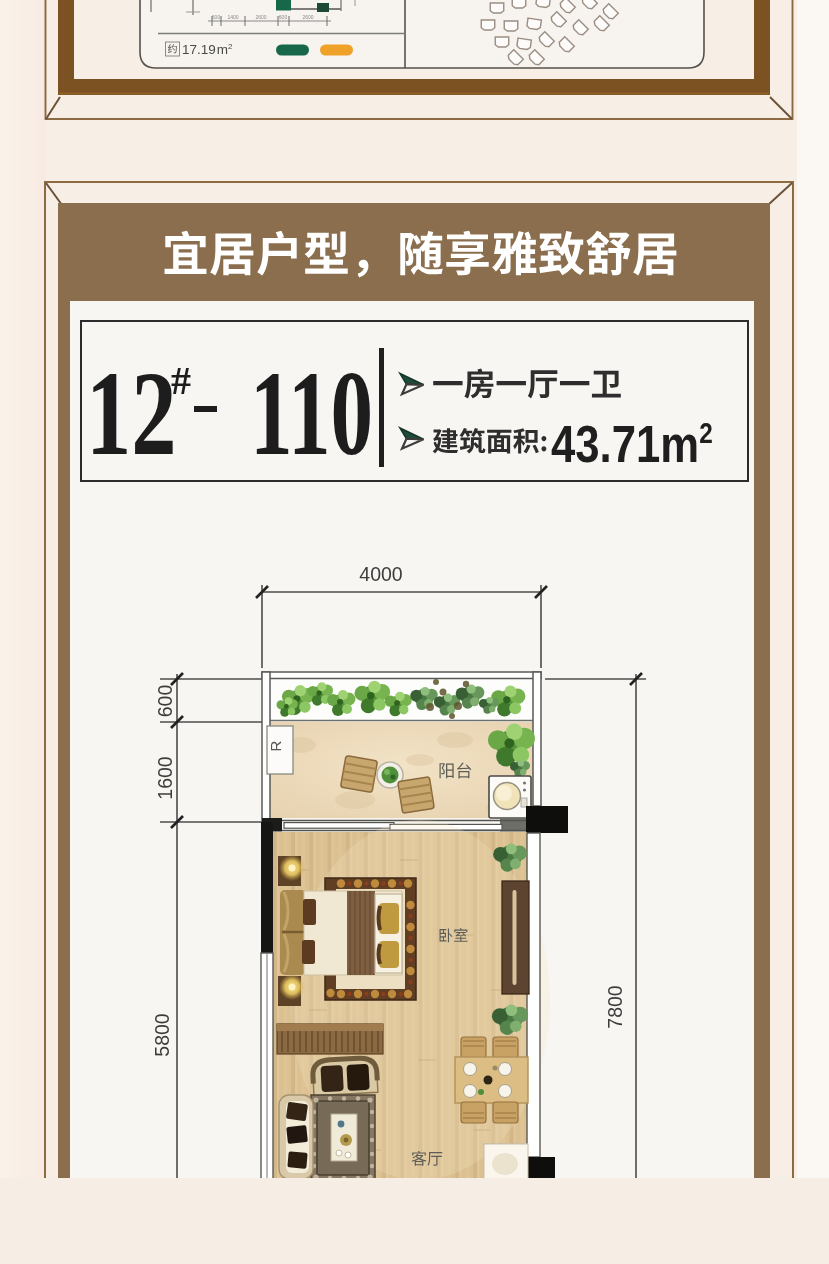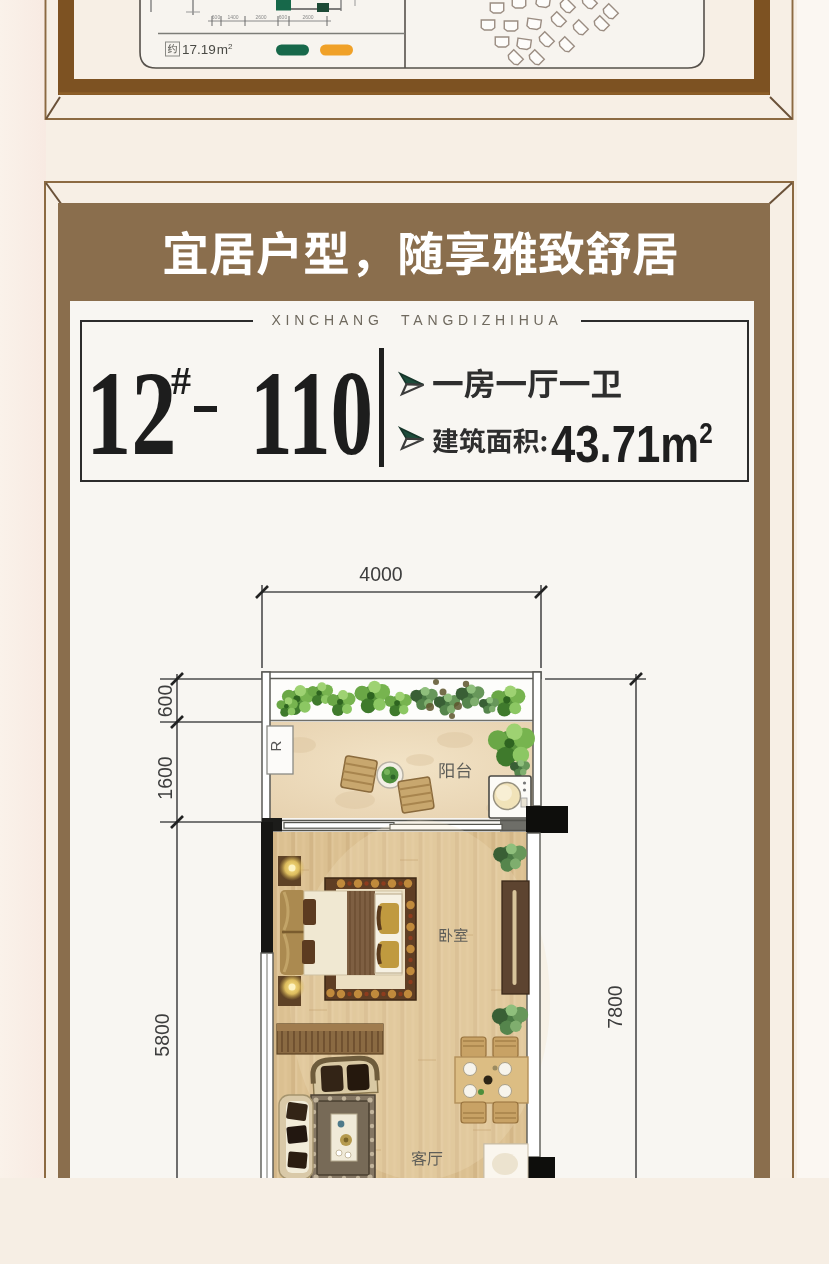--- a/index.html
+++ b/index.html
@@ -137,21 +137,20 @@
 <div class="abs" style="left:58px;top:203px;width:712px;height:1061px;background:#8a6e4d;"></div>
 
 <svg class="abs" style="left:0;top:210px" width="829" height="95" viewBox="0 0 829 95">
   <path transform="translate(162,61) scale(0.94)" d="M2.7 -2.4L2.7 3.1L47.3 3.1L47.3 -2.4L37.6 -2.4L37.6 -28.3L11.9 -28.3L11.9 -2.4ZM17.7 -2.4L17.7 -6.2L31.6 -6.2L31.6 -2.4ZM17.7 -14.7L31.6 -14.7L31.6 -11.1L17.7 -11.1ZM17.7 -19.6L17.7 -23.1L31.6 -23.1L31.6 -19.6ZM20.7 -41.6C21.3 -40.2 21.9 -38.6 22.4 -37.2L3.5 -37.2L3.5 -25.3L9.4 -25.3L9.4 -31.8L40.2 -31.8L40.2 -25.3L46.4 -25.3L46.4 -37.2L28.9 -37.2C28.6 -38.8 27.6 -41.2 26.5 -42.9ZM62.8 -34.8L88.7 -34.8L88.7 -31.4L62.8 -31.4ZM62.8 -26.1L76.5 -26.1L76.5 -21.9L62.8 -21.9L62.8 -25.3ZM65.2 -12.5L65.2 4.5L71.0 4.5L71.0 3.0L88.0 3.0L88.0 4.5L94.0 4.5L94.0 -12.5L82.6 -12.5L82.6 -16.6L97.2 -16.6L97.2 -21.9L82.6 -21.9L82.6 -26.1L94.8 -26.1L94.8 -40.0L56.8 -40.0L56.8 -25.3C56.8 -17.4 56.4 -6.1 51.2 1.5C52.7 2.1 55.4 3.7 56.5 4.7C60.4 -1.1 61.9 -9.2 62.5 -16.6L76.5 -16.6L76.5 -12.5ZM71.0 -2.2L71.0 -7.2L88.0 -7.2L88.0 -2.2ZM113.5 -29.4L137.2 -29.4L137.2 -21.5L113.5 -21.5L113.5 -23.6ZM121.0 -41.2C121.8 -39.4 122.8 -36.8 123.4 -35.0L107.2 -35.0L107.2 -23.6C107.2 -16.3 106.7 -5.9 101.3 1.2C102.8 1.9 105.5 3.8 106.6 4.9C110.9 -0.7 112.6 -8.8 113.2 -15.9L137.2 -15.9L137.2 -13.3L143.3 -13.3L143.3 -35.0L126.8 -35.0L129.8 -35.8C129.2 -37.8 128.1 -40.6 127.0 -42.8ZM180.6 -39.6L180.6 -22.6L186.1 -22.6L186.1 -39.6ZM189.7 -41.9L189.7 -20.6C189.7 -19.9 189.5 -19.8 188.8 -19.8C188.1 -19.7 185.6 -19.7 183.3 -19.8C184.1 -18.3 184.9 -16.0 185.1 -14.5C188.6 -14.5 191.2 -14.6 193.1 -15.4C194.9 -16.3 195.4 -17.7 195.4 -20.5L195.4 -41.9ZM168.2 -35.5L168.2 -30.2L164.0 -30.2L164.0 -35.5ZM157.4 -12.2L157.4 -6.7L171.9 -6.7L171.9 -2.7L152.3 -2.7L152.3 2.9L197.6 2.9L197.6 -2.7L178.1 -2.7L178.1 -6.7L192.6 -6.7L192.6 -12.2L178.1 -12.2L178.1 -16.1L173.8 -16.1L173.8 -24.9L178.5 -24.9L178.5 -30.2L173.8 -30.2L173.8 -35.5L177.4 -35.5L177.4 -40.7L154.5 -40.7L154.5 -35.5L158.5 -35.5L158.5 -30.2L152.8 -30.2L152.8 -24.9L157.9 -24.9C157.1 -22.4 155.4 -20.0 151.8 -18.1C152.8 -17.2 154.9 -15.1 155.7 -13.9C160.7 -16.7 162.8 -20.8 163.6 -24.9L168.2 -24.9L168.2 -15.2L171.9 -15.2L171.9 -12.2ZM209.7 6.9C215.9 5.1 219.6 0.5 219.6 -5.2C219.6 -9.5 217.7 -12.1 214.2 -12.1C211.5 -12.1 209.2 -10.4 209.2 -7.6C209.2 -4.8 211.5 -3.1 214.0 -3.1L214.6 -3.2C214.2 -0.6 212.0 1.6 208.1 2.9ZM283.2 -42.5C282.9 -40.8 282.5 -39.1 281.9 -37.5L275.3 -37.5L275.3 -32.4L279.9 -32.4C278.3 -29.1 276.2 -26.4 273.6 -24.2L274.2 -23.7L266.9 -23.7L266.9 -18.7L270.4 -18.7L270.4 -6.1C268.6 -5.2 266.4 -3.4 264.5 -1.1L268.1 4.2C269.4 1.4 271.3 -1.9 272.5 -1.9C273.4 -1.9 274.9 -0.4 276.7 0.8C279.4 2.6 282.5 3.5 286.9 3.5C290.2 3.5 294.9 3.2 297.5 3.1C297.6 1.7 298.2 -1.1 298.7 -2.5C295.3 -2.0 290.2 -1.8 287.0 -1.8C283.0 -1.8 279.9 -2.3 277.4 -4.0L275.5 -5.4L275.5 -22.4C276.2 -21.6 277.0 -20.8 277.4 -20.2C278.2 -20.9 278.9 -21.6 279.5 -22.3L279.5 -3.9L284.6 -3.9L284.6 -11.4L291.1 -11.4L291.1 -8.8C291.1 -8.2 290.9 -8.1 290.6 -8.1C290.1 -8.1 289.0 -8.1 287.9 -8.2C288.4 -7.0 289.0 -5.1 289.2 -3.8C291.6 -3.8 293.4 -3.8 294.7 -4.6C296.1 -5.3 296.4 -6.5 296.4 -8.7L296.4 -29.4L284.2 -29.4C284.8 -30.4 285.2 -31.4 285.7 -32.4L298.1 -32.4L298.1 -37.5L287.4 -37.5C287.9 -38.8 288.2 -40.2 288.5 -41.6ZM284.6 -18.2L291.1 -18.2L291.1 -15.5L284.6 -15.5ZM284.6 -22.3L284.6 -25.0L291.1 -25.0L291.1 -22.3ZM253.5 -40.4L253.5 4.5L258.7 4.5L258.7 -35.0L262.1 -35.0C261.4 -31.5 260.4 -26.9 259.4 -23.6C261.9 -19.9 262.4 -16.5 262.4 -14.0C262.4 -12.5 262.2 -11.3 261.7 -10.9C261.4 -10.6 261.0 -10.5 260.5 -10.4C260.1 -10.4 259.5 -10.4 258.8 -10.5C259.6 -9.0 259.9 -6.9 259.9 -5.5C260.9 -5.5 261.9 -5.5 262.7 -5.6C263.8 -5.8 264.6 -6.1 265.4 -6.6C266.9 -7.8 267.4 -10.0 267.4 -13.2C267.4 -16.4 266.9 -20.0 264.2 -24.2C265.2 -27.2 266.3 -31.2 267.3 -35.1C268.9 -32.6 270.4 -29.9 271.2 -27.9L275.4 -30.4C274.6 -32.6 272.5 -35.9 270.6 -38.3L267.8 -36.8L268.2 -38.4L264.4 -40.6L263.7 -40.4ZM314.9 -27.4L335.1 -27.4L335.1 -24.6L314.9 -24.6ZM309.0 -31.5L309.0 -20.4L341.5 -20.4L341.5 -31.5ZM337.6 -18.4L336.0 -18.4L307.3 -18.4L307.3 -13.8L328.1 -13.8C326.0 -13.0 323.8 -12.4 321.8 -11.9L321.7 -9.7L302.4 -9.7L302.4 -4.6L321.7 -4.6L321.7 -1.3C321.7 -0.6 321.4 -0.4 320.4 -0.3C319.6 -0.3 315.6 -0.3 312.8 -0.4C313.6 1.0 314.4 3.0 314.8 4.5C319.2 4.5 322.5 4.5 324.8 3.9C327.2 3.2 328.1 1.9 328.1 -1.1L328.1 -4.6L347.6 -4.6L347.6 -9.7L328.7 -9.7C333.8 -11.2 338.7 -13.2 342.8 -15.3L339.0 -18.7ZM320.6 -41.8C321.0 -40.9 321.3 -39.8 321.6 -38.8L303.2 -38.8L303.2 -33.7L346.8 -33.7L346.8 -38.8L328.4 -38.8C328.0 -40.1 327.4 -41.6 326.7 -42.9ZM385.5 -40.2C386.4 -38.1 387.3 -35.4 387.8 -33.3L382.1 -33.3C383.1 -35.9 384.0 -38.5 384.8 -41.1L379.6 -42.4C377.9 -35.9 374.9 -29.4 371.5 -25.2L372.5 -23.9L370.8 -23.9L370.8 -34.6L373.7 -34.6L373.7 -40.2L353.2 -40.2L353.2 -34.6L365.6 -34.6L365.6 -23.9L359.4 -23.9C359.9 -26.9 360.4 -30.1 360.8 -32.9L355.7 -33.3C355.1 -28.4 354.1 -22.1 353.2 -18.1L361.1 -18.1C358.6 -12.5 355.0 -6.9 351.2 -3.7C352.5 -2.7 354.4 -0.7 355.3 0.6C359.2 -3.3 362.9 -9.4 365.6 -15.8L365.6 -3.2C365.6 -2.5 365.3 -2.2 364.6 -2.2C363.9 -2.2 361.6 -2.2 359.2 -2.2C360.0 -0.7 360.7 1.7 360.9 3.2C364.5 3.2 367.0 3.0 368.6 2.1C370.3 1.2 370.8 -0.3 370.8 -3.2L370.8 -18.1L374.2 -18.1L374.2 -21.6L375.0 -20.4L376.5 -22.5L376.5 4.5L381.9 4.5L381.9 2.1L398.2 2.1L398.2 -3.4L391.9 -3.4L391.9 -8.3L396.9 -8.3L396.9 -13.4L391.9 -13.4L391.9 -18.2L396.9 -18.2L396.9 -23.2L391.9 -23.2L391.9 -27.9L397.7 -27.9L397.7 -33.3L390.0 -33.3L392.6 -34.5C392.2 -36.5 391.1 -39.6 389.9 -41.9ZM381.9 -18.2L386.7 -18.2L386.7 -13.4L381.9 -13.4ZM381.9 -23.2L381.9 -27.9L386.7 -27.9L386.7 -23.2ZM381.9 -8.3L386.7 -8.3L386.7 -3.4L381.9 -3.4ZM403.7 -21.0C405.1 -21.5 407.2 -21.8 419.4 -22.9L420.2 -21.0L422.8 -22.4C422.3 -21.7 421.8 -21.1 421.3 -20.5C422.7 -19.4 424.9 -17.0 425.8 -15.9C426.7 -16.9 427.5 -18.1 428.2 -19.4C429.3 -15.4 430.7 -11.8 432.4 -8.6C430.4 -6.1 428.0 -3.9 425.0 -2.2L424.7 -7.0L416.5 -5.9L416.5 -11.0L424.1 -11.0L424.1 -16.4L416.5 -16.4L416.5 -21.0L410.5 -21.0L410.5 -16.4L402.9 -16.4L402.9 -11.0L410.5 -11.0L410.5 -5.1L401.4 -4.0L402.2 2.1C407.8 1.4 415.2 0.2 422.4 -0.9L422.3 -0.9C423.5 0.4 425.2 3.2 425.8 4.5C429.9 2.5 433.2 -0.1 435.9 -3.2C438.3 -0.2 441.3 2.4 445.0 4.3C445.9 2.7 447.7 0.4 449.0 -0.8C445.1 -2.6 442.0 -5.2 439.5 -8.5C442.4 -13.7 444.2 -20.1 445.2 -27.8L448.1 -27.8L448.1 -33.4L434.1 -33.4C434.8 -36.0 435.5 -38.8 436.0 -41.6L430.0 -42.6C428.9 -36.0 427.0 -29.7 424.3 -24.8C423.1 -27.4 421.0 -30.7 419.4 -33.3L414.9 -31.2L416.9 -27.7L409.6 -27.2C411.1 -29.4 412.6 -31.9 413.8 -34.3L424.8 -34.3L424.8 -39.8L401.9 -39.8L401.9 -34.3L407.2 -34.3C406.1 -31.6 404.7 -29.3 404.2 -28.5C403.4 -27.4 402.6 -26.6 401.8 -26.3C402.5 -24.8 403.4 -22.1 403.7 -21.0ZM432.2 -27.8L439.1 -27.8C438.5 -22.8 437.4 -18.4 435.8 -14.7C434.1 -18.4 432.8 -22.5 431.9 -27.0ZM476.6 -31.0C479.4 -29.2 482.6 -26.7 484.9 -24.5L474.8 -24.5L474.8 -19.1L482.9 -19.1L482.9 -1.7C482.9 -1.2 482.7 -1.0 482.1 -1.0C481.5 -1.0 479.4 -1.0 477.5 -1.1C478.2 0.6 478.9 2.9 479.1 4.5C482.3 4.5 484.7 4.4 486.4 3.6C488.2 2.7 488.6 1.1 488.6 -1.6L488.6 -19.1L491.8 -19.1C491.4 -16.9 490.8 -14.8 490.4 -13.2L495.2 -12.2C496.2 -15.2 497.4 -19.8 498.3 -23.8L494.4 -24.7L493.5 -24.5L489.8 -24.5L491.2 -25.7C490.6 -26.5 489.7 -27.4 488.8 -28.2C492.0 -31.0 495.1 -34.8 497.3 -38.3L493.7 -40.9L492.5 -40.6L476.0 -40.6L476.0 -35.3L488.6 -35.3C487.5 -33.9 486.2 -32.4 485.0 -31.2C483.5 -32.3 482.0 -33.3 480.5 -34.1ZM462.6 -42.9C460.1 -38.7 455.7 -34.7 451.5 -32.2C452.3 -30.8 453.7 -27.8 454.1 -26.6C455.1 -27.2 456.1 -28.0 457.2 -28.9L457.2 -25.1L461.2 -25.1L461.2 -21.7L453.3 -21.7L453.3 -16.7L461.2 -16.7L461.2 -13.1L454.4 -13.1L454.4 3.8L459.8 3.8L459.8 1.5L468.1 1.5L468.1 2.8L473.8 2.8L473.8 -13.1L466.9 -13.1L466.9 -16.7L474.2 -16.7L474.2 -21.7L466.9 -21.7L466.9 -25.1L470.7 -25.1L470.7 -29.3C471.3 -28.6 471.9 -28.0 472.3 -27.4L475.7 -32.0C473.8 -34.2 470.2 -37.2 466.8 -39.8L467.5 -41.0ZM459.8 -3.5L459.8 -8.2L468.1 -8.2L468.1 -3.5ZM470.1 -30.0L458.4 -30.0C460.3 -31.7 462.2 -33.6 463.8 -35.6C466.0 -33.9 468.2 -31.8 470.1 -30.0ZM512.8 -34.8L538.7 -34.8L538.7 -31.4L512.8 -31.4ZM512.8 -26.1L526.6 -26.1L526.6 -21.9L512.8 -21.9L512.8 -25.3ZM515.2 -12.5L515.2 4.5L521.0 4.5L521.0 3.0L538.0 3.0L538.0 4.5L544.0 4.5L544.0 -12.5L532.6 -12.5L532.6 -16.6L547.2 -16.6L547.2 -21.9L532.6 -21.9L532.6 -26.1L544.8 -26.1L544.8 -40.0L506.8 -40.0L506.8 -25.3C506.8 -17.4 506.4 -6.1 501.2 1.5C502.7 2.1 505.4 3.7 506.5 4.7C510.4 -1.1 511.9 -9.2 512.5 -16.6L526.6 -16.6L526.6 -12.5ZM521.0 -2.2L521.0 -7.2L538.0 -7.2L538.0 -2.2Z" fill="#ffffff"></path>
 </svg>
 
 <div class="abs" style="left:70px;top:301px;width:684px;height:963px;background:#f8f6f2;"></div>
 
 <div class="abs" style="left:80px;top:320px;width:669px;height:162px;border:2.2px solid #2c2c2c;"></div>
 
-<div class="abs" style="left:253px;top:311px;width:328px;height:18px;background:#f8f6f2;text-align:center;font-size:14px;letter-spacing:4.8px;color:#6f695e;line-height:18px;">XINCHANG&nbsp;&nbsp;TANGDIZHIHUA</div>
 
 <div class="abs" style="left:86px;top:354px;font-family:'Liberation Serif',serif;font-weight:bold;font-size:120px;line-height:120px;color:#1d1d1d;transform:scaleX(0.755);transform-origin:0 0;">12</div>
 
 <div class="abs" style="left:171px;top:366px;font-family:'Liberation Serif',serif;font-weight:bold;font-size:40px;line-height:30px;color:#1d1d1d;">#</div>
 
 <div class="abs" style="left:194px;top:406px;width:23px;height:5.5px;background:#1d1d1d;"></div>
 
 <div class="abs" style="left:250px;top:354px;font-family:'Liberation Serif',serif;font-weight:bold;font-size:120px;line-height:120px;color:#1d1d1d;transform:scaleX(0.71);transform-origin:0 0;">110</div>
 
 <div class="abs" style="left:379px;top:348px;width:4.5px;height:119px;background:#1f1f1f;"></div>

